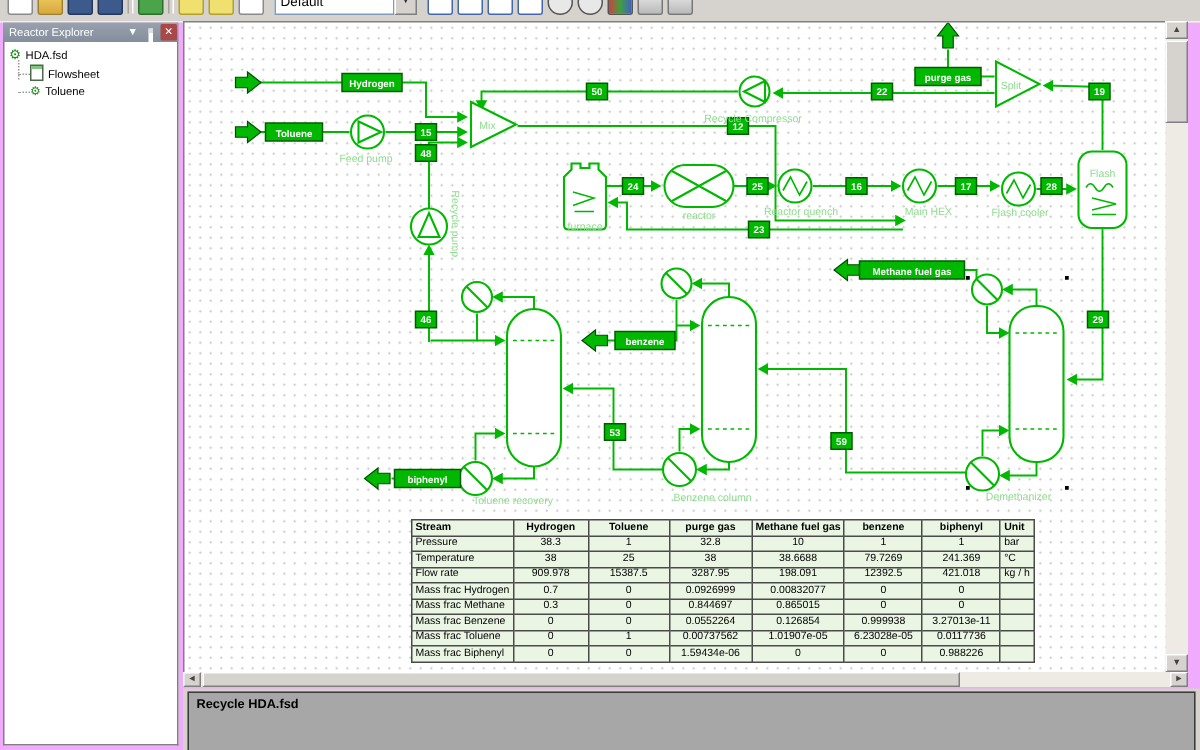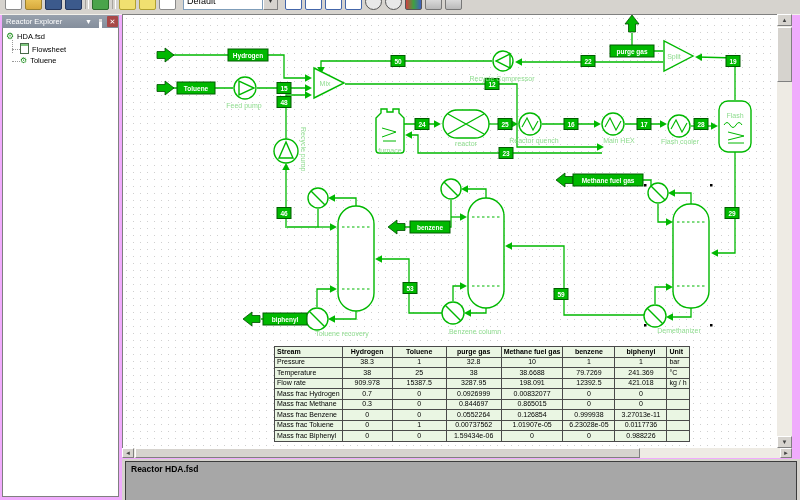--- a/index.html
+++ b/index.html
@@ -491,17 +491,17 @@
     <span class="sbtn" style="left:0;top:422px;width:15px;height:12px;line-height:10px">▼</span>
   </div>
   <div class="hsb">
     <span class="sbtn" style="left:0;top:0;width:12px;height:10px;line-height:8px">◄</span>
     <span class="sthumb" style="left:13px;top:0;width:505px;height:10px"></span>
     <span class="sbtn" style="left:658px;top:0;width:12px;height:10px;line-height:8px">►</span>
   </div>
 
   <div class="log">
     <div class="log-box">
-      <div>Reactor HDA.fsd</div>
+      <div>Recycle HDA.fsd</div>
     </div>
   </div>
 
 </div>
 
 </body></html>

